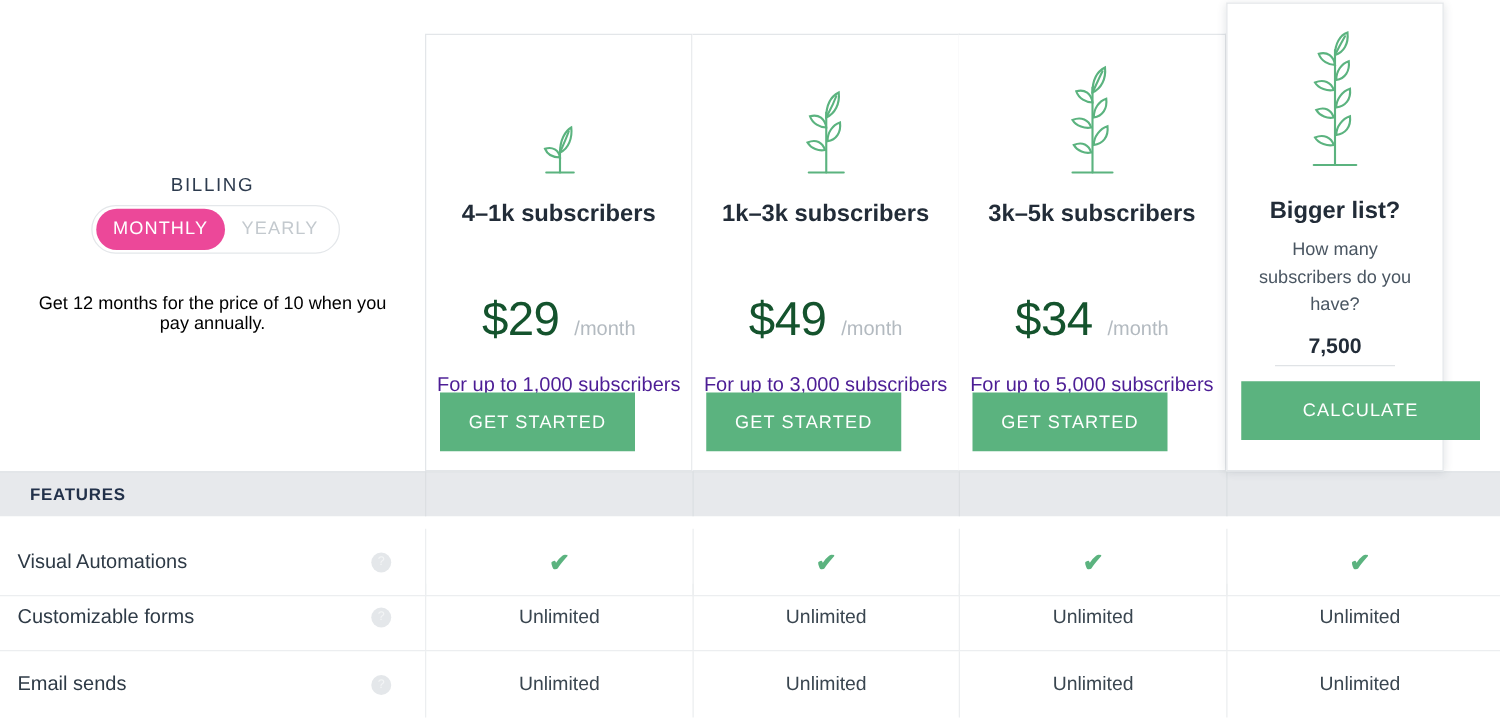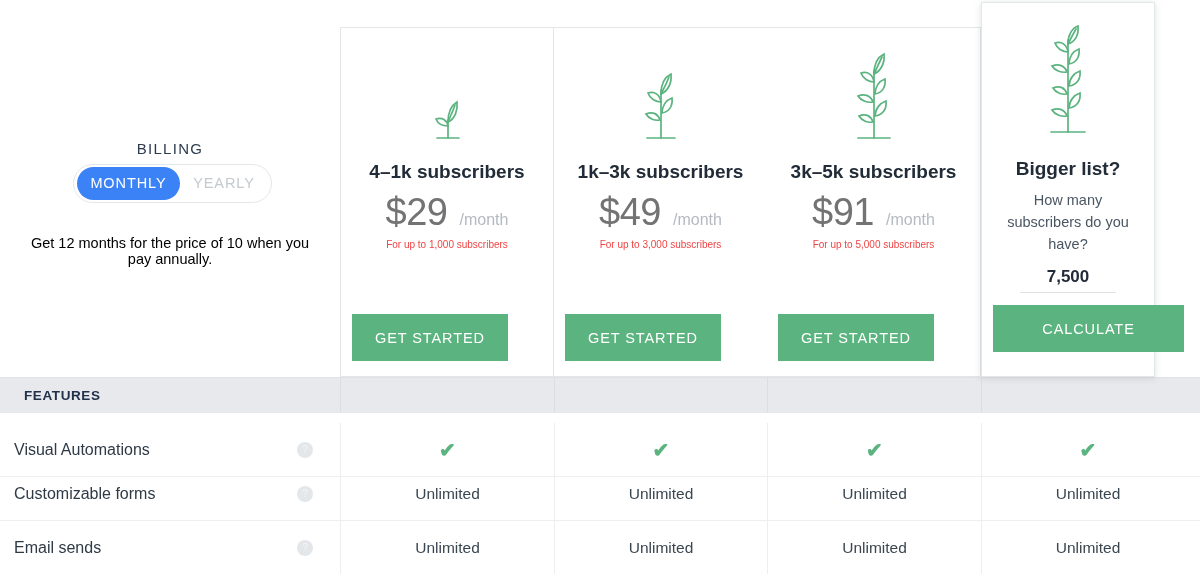--- a/index.html
+++ b/index.html
@@ -55,21 +55,21 @@
     height: 33px;
     line-height: 33px;
     border-radius: 17px;
     font-size: 14.5px;
     letter-spacing: 0.9px;
     text-align: center;
     font-weight: 400;
   }
   .toggle-opt.active {
     width: 104px;
-    background: #3b82f6;
+    background: #ec4899;
     color: #ffffff;
   }
   .toggle-opt.inactive {
     width: 89px;
     color: #c3c9ce;
   }
   .billing-note {
     position: absolute;
     left: 18px; top: 235px;
     width: 304px;
@@ -120,33 +120,34 @@
   .card-4 .card-title { margin-top: 20px; }
   .price-row {
     margin-top: 8px;
     display: flex;
     align-items: baseline;
     justify-content: center;
   }
   .price-amount {
     font-size: 38px;
     font-weight: 300;
-    color: #737373;
+    color: #14532d;
     letter-spacing: -0.5px;
+    margin-top: 44px;
   }
   .price-period {
     font-size: 16px;
     color: #b3bac0;
     font-weight: 300;
     margin-left: 12px;
   }
   .price-sub {
-    margin-top: 5px;
-    font-size: 10px;
-    color: #ef4444;
+    margin-top: 22px;
+    font-size: 16px;
+    color: #4c1d95;
   }
   .card-4 .calc-question {
     margin-top: 9px;
     font-size: 14.5px;
     line-height: 22px;
     color: #4a5662;
     padding: 0 16px;
   }
   .calc-input {
     margin: 12px auto 0;
@@ -325,21 +326,21 @@
         <path d="M34 32 C29 32 23 29 21 23 C28 21 33 25 34 32 Z"></path>
         <path d="M35 44 C35 37 39 31 45 29 C46 37 42 43 35 44 Z"></path>
         <path d="M33 52 C28 53 21 51 18 46 C25 43 31 46 33 52 Z"></path>
         <path d="M35 66 C35 59 40 53 46 51 C47 60 42 65 35 66 Z"></path>
         <path d="M33 72 C28 73 22 71 19 66 C26 63 31 66 33 72 Z"></path>
         <path d="M42 7 C38 15 36 20 34 24"></path>
       </svg>
     </div>
     <div class="card-title">3k–5k subscribers</div>
     <div class="price-row">
-      <span class="price-amount">$91</span>
+      <span class="price-amount">$34</span>
       <span class="price-period">/month</span>
     </div>
     <div class="price-sub">For up to 5,000 subscribers</div>
     <button class="cta">GET STARTED</button>
   </div>
 
   <div class="card card-4">
     <div class="plant-wrap">
       <svg width="70" height="114" viewBox="0 0 70 114" fill="none" stroke="#5bb37f" stroke-width="1.7" stroke-linecap="round">
         <path d="M18 108 H52"></path>

